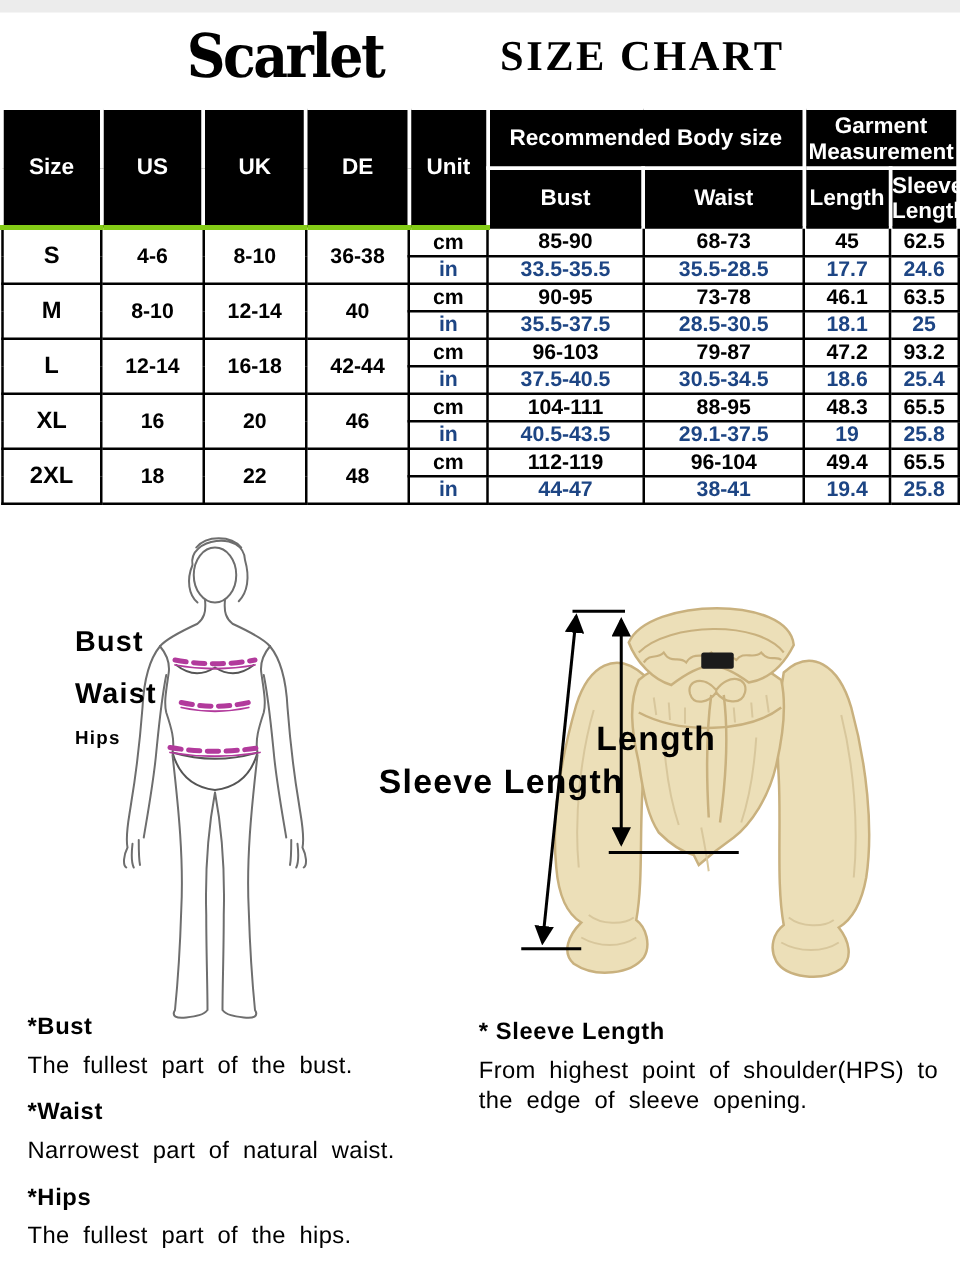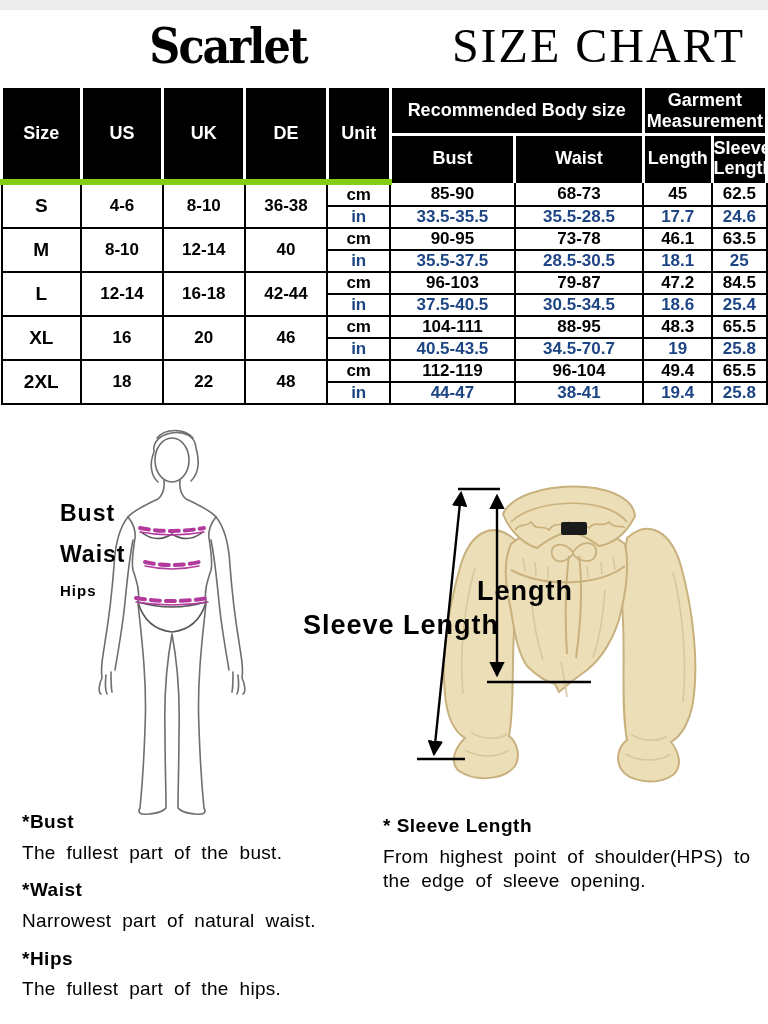--- a/index.html
+++ b/index.html
@@ -5,29 +5,29 @@
   html,body{margin:0;padding:0;background:#fff;}
   .page{position:relative;width:768px;height:1024px;background:#ffffff;overflow:hidden;
         font-family:"Liberation Sans",sans-serif;color:#000;}
   .top-strip{position:absolute;left:0;top:0;width:768px;height:10px;background:#ececec;}
 
   
   .brand{position:absolute;left:88px;top:14px;width:280px;height:64px;
          font-family:"DejaVu Serif",serif;font-weight:bold;font-size:43px;line-height:64px;
          letter-spacing:-2px;text-align:center;transform:scaleY(1.12);}
   .title{position:absolute;left:400px;top:18px;width:345px;height:56px;
-         font-family:"Liberation Serif",serif;font-weight:normal;font-size:48px;line-height:56px;
-         letter-spacing:2px;text-align:right;}
+         font-family:"Liberation Serif",serif;font-weight:bold;font-size:34px;line-height:56px;
+         letter-spacing:2px;text-align:left;}
 
   
   table.size-table{position:absolute;left:0;top:85px;width:768px;border-collapse:collapse;
                    table-layout:fixed;border:2px solid #000;}
   .size-table th{background:#000;color:#fff;border:3px solid #fff;padding:0;
                  font-size:18px;font-weight:bold;line-height:1.15;}
-  .size-table th.bspan{border-bottom:6px solid #84cc16;}
+  .size-table th.bspan{border-bottom:4px solid #84cc16;}
   .size-table tr.hdr2 th{border-bottom:2px solid #000;font-size:18px;}
   .size-table td{border:2px solid #000;padding:0;text-align:center;vertical-align:middle;
                  font-weight:bold;font-size:17px;}
   .size-table tr.r-cm{height:22px;}
   .size-table tr.r-in{height:22px;}
   .size-table tr.r-in td{color:#1d4584;}
   .size-table td.szc{font-size:19px;}
   .size-table tr.h1{height:48px;} .size-table tr.hdr2{height:47px;}
 
   
@@ -129,21 +129,21 @@
 
       <tr class="r-cm">
         <td rowspan="2" class="szc">L</td>
         <td rowspan="2">12-14</td>
         <td rowspan="2">16-18</td>
         <td rowspan="2">42-44</td>
         <td>cm</td>
         <td>96-103</td>
         <td>79-87</td>
         <td>47.2</td>
-        <td>84.5</td>
+        <td>93.2</td>
       </tr>
       <tr class="r-in">
         <td>in</td>
         <td>37.5-40.5</td>
         <td>30.5-34.5</td>
         <td>18.6</td>
         <td>25.4</td>
       </tr>
 
       <tr class="r-cm">
@@ -153,21 +153,21 @@
         <td rowspan="2">46</td>
         <td>cm</td>
         <td>104-111</td>
         <td>88-95</td>
         <td>48.3</td>
         <td>65.5</td>
       </tr>
       <tr class="r-in">
         <td>in</td>
         <td>40.5-43.5</td>
-        <td>34.5-70.7</td>
+        <td>29.1-37.5</td>
         <td>19</td>
         <td>25.8</td>
       </tr>
 
       <tr class="r-cm">
         <td rowspan="2" class="szc">2XL</td>
         <td rowspan="2">18</td>
         <td rowspan="2">22</td>
         <td rowspan="2">48</td>
         <td>cm</td>

